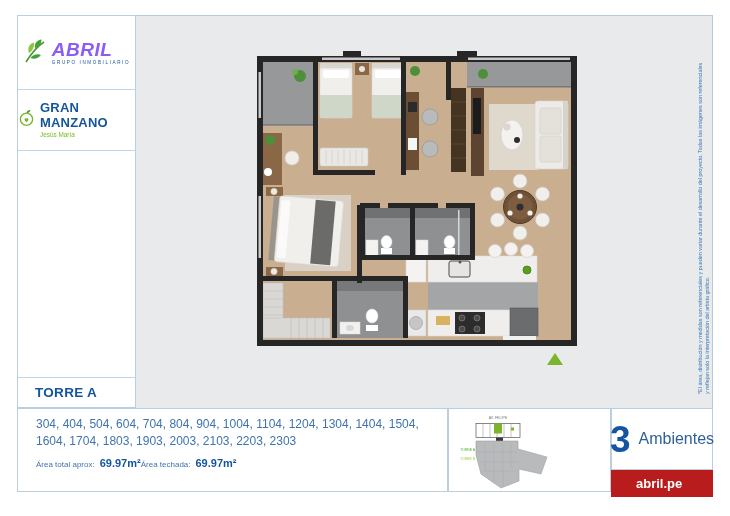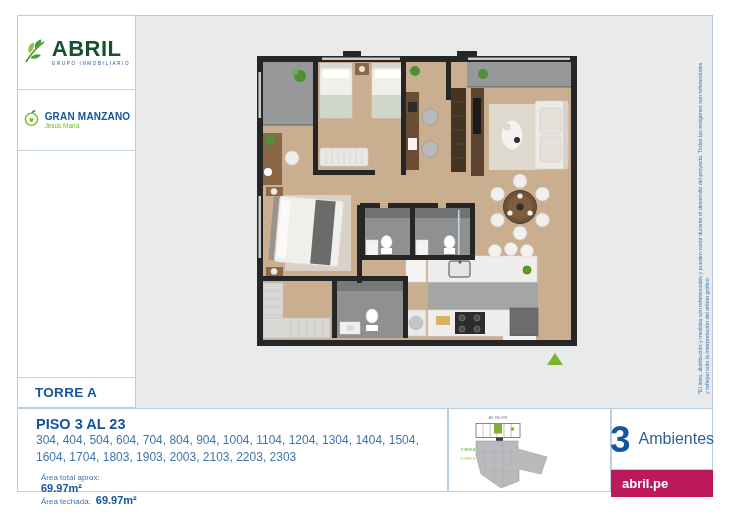--- a/index.html
+++ b/index.html
@@ -6,54 +6,54 @@
   .page{position:relative;width:730px;height:516px;background:#ffffff;
         font-family:"Liberation Sans",sans-serif;overflow:hidden;}
   .frame{position:absolute;left:17px;top:15px;width:696px;height:477px;
          background:#e9eaeb;border:1px solid #b5c9db;box-sizing:border-box;}
   
   .left-panel{position:absolute;left:17px;top:15px;width:119px;height:393px;
               background:#ffffff;border:1px solid #b9cfdf;box-sizing:border-box;}
   .card{box-sizing:border-box;display:flex;align-items:center;justify-content:center;}
   .abril-card{height:74px;border-bottom:1px solid #c3d6e6;flex-direction:row;gap:5px;}
   .abril-text{display:flex;flex-direction:column;line-height:1;}
-  .abril-name{color:#14532d;font-weight:800;font-size:22px;letter-spacing:.5px;}
+  .abril-name{color:#8b5cf6;font-weight:800;font-size:19px;letter-spacing:.5px;font-style:italic;}
   .abril-tagline{color:#15549e;font-size:4.6px;letter-spacing:1.6px;margin-top:2px;}
   .gm-card{height:61px;border-bottom:1px solid #c3d6e6;flex-direction:row;gap:5px;}
   .gm-text{display:flex;flex-direction:column;line-height:1.15;}
-  .gm-name{color:#15549e;font-weight:800;font-size:10px;letter-spacing:.2px;}
+  .gm-name{color:#15549e;font-weight:800;font-size:13px;letter-spacing:.2px;}
   .gm-district{color:#76bc21;font-size:6.4px;}
   .panel-spacer{height:226px;border-bottom:1px solid #c3d6e6;}
   .torre-card{height:29px;justify-content:flex-start;padding-left:17px;}
   .torre-label{color:#15549e;font-weight:800;font-size:13.5px;letter-spacing:.3px;}
   
   .disclaimer{position:absolute;left:697px;top:394px;width:334px;
               transform:rotate(-90deg);transform-origin:0 0;
               font-size:5.4px;line-height:1.3;color:#3a79b8;}
   
   .piso-card{position:absolute;left:17px;top:408px;width:431px;height:84px;
              background:#fff;border:1px solid #b9cfdf;box-sizing:border-box;
              padding:7px 0 0 18px;}
   .piso-title{color:#15549e;font-weight:800;font-size:14.5px;}
   .dep-label{color:#3f74ad;font-size:8.5px;margin-top:5px;}
   .dep-numbers{color:#3f74ad;font-size:12px;width:408px;line-height:1.4;}
-  .area-row{display:flex;align-items:baseline;margin-top:7px;flex-direction:column;}
+  .area-row{display:flex;align-items:baseline;margin-top:7px;}
   .area-label{color:#3f74ad;font-size:8px;}
   .area-value{color:#15549e;font-weight:800;font-size:11px;margin-left:5px;}
   .area-group2{display:flex;align-items:baseline;}
   .siteplan-card{position:absolute;left:448px;top:408px;width:163px;height:84px;
                  background:#fff;border:1px solid #b9cfdf;box-sizing:border-box;
                  display:flex;align-items:center;justify-content:center;}
   .ambientes-card{position:absolute;left:611px;top:408px;width:102px;height:62px;
                   background:#fff;border:1px solid #b9cfdf;box-sizing:border-box;
                   display:flex;align-items:center;justify-content:center;gap:8px;}
   .amb-count{color:#15549e;font-weight:800;font-size:37px;line-height:1;}
   .amb-label{color:#2e5f96;font-size:16px;}
   .website-bar{position:absolute;left:611px;top:470px;width:102px;height:27px;
-               background:#be185d;display:flex;align-items:center;padding-left:11px;
+               background:#b91c1c;display:flex;align-items:center;padding-left:25px;
                box-sizing:border-box;cursor:pointer;}
   .website-text{color:#ffffff;font-weight:800;font-size:13px;}
   
   .plan{position:absolute;left:250px;top:48px;width:335px;height:322px;}
   .mini-map{width:150px;height:78px;}
 </style>
 </head>
 <body>
 
 <div class="page">
@@ -279,21 +279,20 @@
       <rect x="258.5" y="72" width="2.5" height="46"></rect>
       <rect x="258.5" y="196" width="2.5" height="62"></rect>
     </g>
 
     <polygon points="547,365 563,365 555,353" fill="#7cb52c"></polygon>
   </svg>
 
   <div class="disclaimer">*El área, distribución y medidas son referenciales y pueden variar durante el desarrollo del proyecto. Todas las imágenes son referenciales y reflejan solo la interpretación del artista gráfico.</div>
 
   <div class="piso-card">
-    <div class="piso-title">PISO 3 AL 23</div>
     <div class="dep-numbers">304, 404, 504, 604, 704, 804, 904, 1004, 1104, 1204, 1304, 1404, 1504, 1604, 1704, 1803, 1903, 2003, 2103, 2203, 2303</div>
     <div class="area-row">
       <span class="area-label">Área total aprox:</span>
       <span class="area-value">69.97m²</span>
       <span class="area-group2">
         <span class="area-label">Área techada:</span>
         <span class="area-value">69.97m²</span>
       </span>
     </div>
   </div>

